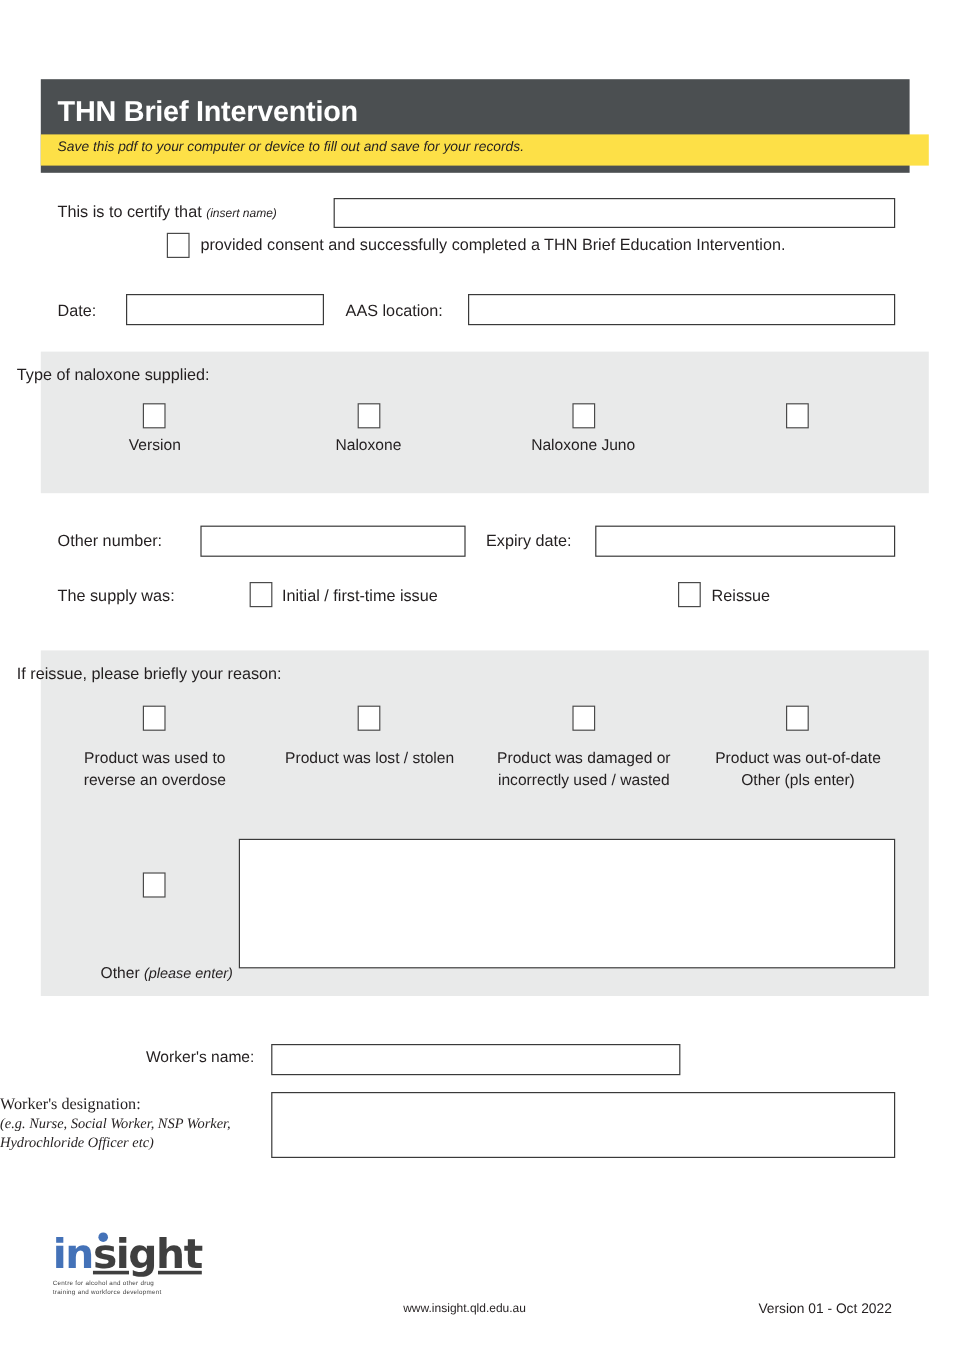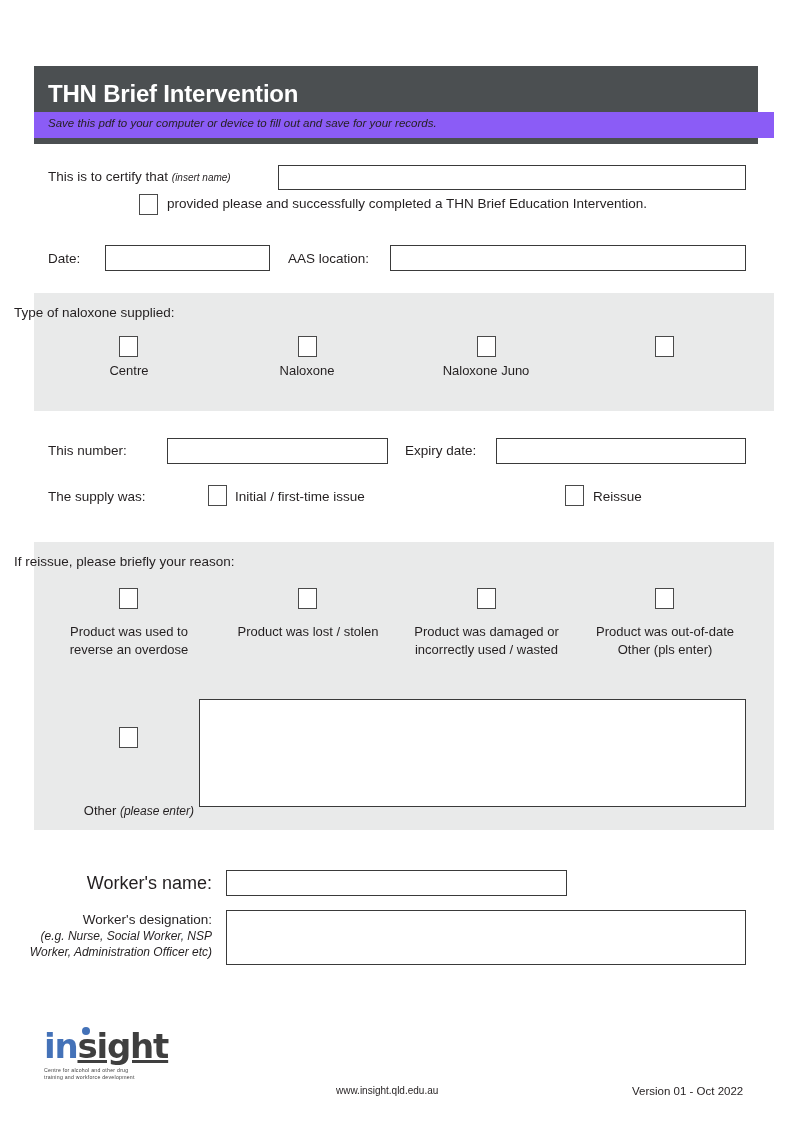--- a/index.html
+++ b/index.html
@@ -45,21 +45,21 @@
     font-size: 18.5px;
     font-weight: bold;
     letter-spacing: 0.3px;
     line-height: 24px;
     margin: 0;
   }
   .save-strip {
     position: absolute;
     left: 34px; top: 112px;
     width: 740px; height: 26px;
-    background: #8b5cf6;
+    background: #fde047;
     box-sizing: border-box;
   }
   .save-strip span {
     position: absolute;
     left: 14px; top: 5px;
     font-size: 11.5px;
     font-style: italic;
     color: #231f20;
   }
 
@@ -136,25 +136,25 @@
   #reissue-panel   { top: 542px; height: 288px; }
   #reissue-title   { top: 554px; }
 
   #other-cbox      { left: 119px; top: 727px; }
   #other-label     { position: absolute; left: 0px; top: 762px; width: 194px;
                      text-align: right; font-size: 13px; color: #231f20; margin-top: 41px; }
   #other-textarea  { left: 199px; top: 699px; width: 547px; height: 108px; }
 
   
   #wname-label     { position: absolute; left: 0; top: 873px; width: 212px;
-                     text-align: right; font-size: 18px; }
+                     text-align: right; font-size: 13px; }
   #wname-input     { left: 226px; top: 870px; width: 341px; height: 26px; }
 
   #wdesig-label    { position: absolute; left: 0; top: 912px; width: 212px;
-                     text-align: right; font-size: 13.5px; line-height: 16px; }
+                     font-size: 13.5px; line-height: 16px; font-family: Liberation Serif, serif; }
   #wdesig-label .sub { font-style: italic; font-size: 12px; display: block; }
   #wdesig-input    { left: 226px; top: 910px; width: 520px; height: 55px; }
 
   
   .logo {
     position: absolute;
     left: 44px; top: 1028px;
     width: 150px;
   }
   .logo-word {
@@ -207,42 +207,42 @@
   <div class="save-strip">
     <span>Save this pdf to your computer or device to fill out and save for your records.</span>
   </div>
 
   <div class="lbl" id="certify-label">
     <span>This is to certify that </span><span class="it">(insert name)</span>
   </div>
   <div class="field" id="certify-input"></div>
 
   <div class="cbox" id="consent-cbox"></div>
-  <div class="lbl" id="consent-label">provided please and successfully completed a THN Brief Education Intervention.</div>
+  <div class="lbl" id="consent-label">provided consent and successfully completed a THN Brief Education Intervention.</div>
 
   <div class="lbl" id="date-label">Date:</div>
   <div class="field" id="date-input"></div>
   <div class="lbl" id="aas-label">AAS location:</div>
   <div class="field" id="aas-input"></div>
 
   <div class="panel" id="naloxone-panel"></div>
   <div class="panel-title" id="naloxone-title">Type of naloxone supplied:</div>
 
   <div class="cbox" style="left:119px; top:336px;"></div>
-  <div class="col-label" style="left:44px; top:362px; width:170px;">Centre</div>
+  <div class="col-label" style="left:44px; top:362px; width:170px;">Version</div>
 
   <div class="cbox" style="left:298px; top:336px;"></div>
   <div class="col-label" style="left:222px; top:362px; width:170px;">Naloxone</div>
 
   <div class="cbox" style="left:477px; top:336px;"></div>
   <div class="col-label" style="left:401px; top:362px; width:170px;">Naloxone Juno</div>
 
   <div class="cbox" style="left:655px; top:336px;"></div>
 
-  <div class="lbl" id="batch-label">This number:</div>
+  <div class="lbl" id="batch-label">Other number:</div>
   <div class="field" id="batch-input"></div>
   <div class="lbl" id="expiry-label">Expiry date:</div>
   <div class="field" id="expiry-input"></div>
 
   <div class="lbl" id="supply-label">The supply was:</div>
   <div class="cbox" id="initial-cbox"></div>
   <div class="lbl" id="initial-label">Initial / first-time issue</div>
   <div class="cbox" id="reissue-cbox"></div>
   <div class="lbl" id="reissue-label">Reissue</div>
 
@@ -263,21 +263,21 @@
 
   <div class="cbox" id="other-cbox"></div>
   <div id="other-label"><span>Other </span><span style="font-style:italic;font-size:12px;">(please enter)</span></div>
   <div class="field" id="other-textarea"></div>
 
   <div id="wname-label">Worker's name:</div>
   <div class="field" id="wname-input"></div>
 
   <div id="wdesig-label">
     <span>Worker's designation:</span>
-    <span class="sub">(e.g. Nurse, Social Worker, NSP Worker, Administration Officer etc)</span>
+    <span class="sub">(e.g. Nurse, Social Worker, NSP Worker, Hydrochloride Officer etc)</span>
   </div>
   <div class="field" id="wdesig-input"></div>
 
   <div class="logo">
     <div class="logo-word"><span class="logo-in">in</span><span class="logo-rest">sight</span><span class="logo-dot"></span></div>
     <div class="logo-tag">
       <div>Centre for alcohol and other drug</div>
       <div>training and workforce development</div>
     </div>
   </div>

